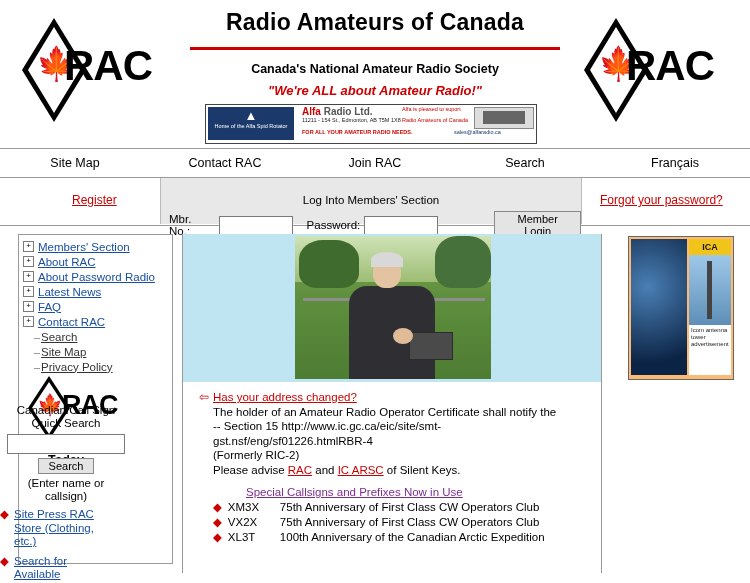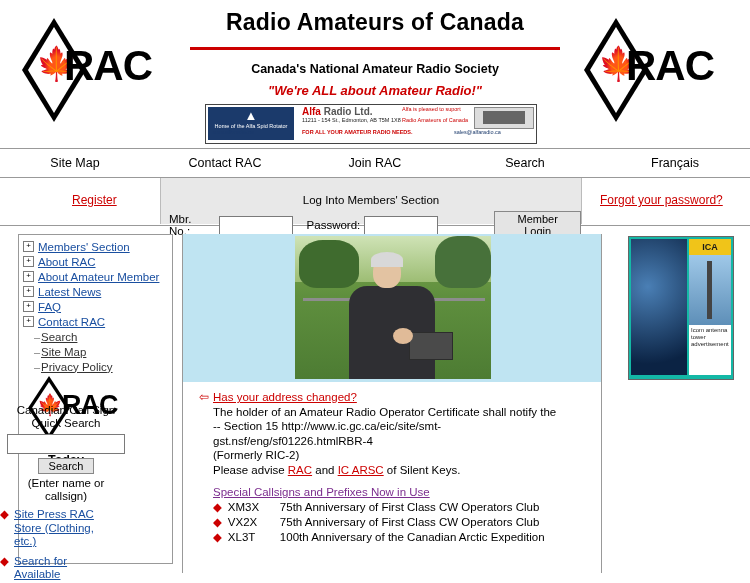--- a/index.html
+++ b/index.html
@@ -451,21 +451,21 @@
     background: #e0bb98; border-radius: 50%;
   }
 
   .side-banner {
     position: absolute;
     right: 2px;
     top: 2px;
     width: 104px;
     height: 142px;
     border: 1px solid #666666;
-    background: #14b8a6;
+    background: #fdba74;
     overflow: hidden;
   }
   .side-banner .globe {
     position: absolute;
     left: 2px; top: 2px;
     width: 56px; height: 136px;
     background: radial-gradient(circle at 30% 35%, #4a7fb5, #0b2344 80%);
   }
   .side-banner .ica-box {
     position: absolute;
@@ -529,20 +529,21 @@
     margin-bottom: 8px;
   }
   .news .head {
     color: #cc0000;
     text-decoration: underline;
     font-weight: normal;
     cursor: pointer;
   }
   .news .head.purple {
     color: #7b2d8e;
+    margin-left: 33px;
   }
   .news a.inline {
     color: #cc0000;
     text-decoration: underline;
   }
   .news .callsign-row {
     display: flex;
     font-size: 11.5px;
     line-height: 15px;
   }
@@ -700,21 +701,21 @@
         <div class="tree-row">
           <span class="plus">+</span>
           <a>Members' Section</a>
         </div>
         <div class="tree-row">
           <span class="plus">+</span>
           <a>About RAC</a>
         </div>
         <div class="tree-row">
           <span class="plus">+</span>
-          <a>About Amateur Member</a>
+          <a>About Password Radio</a>
         </div>
         <div class="tree-row">
           <span class="plus">+</span>
           <a>Latest News</a>
         </div>
         <div class="tree-row">
           <span class="plus">+</span>
           <a>FAQ</a>
         </div>
         <div class="tree-row">

